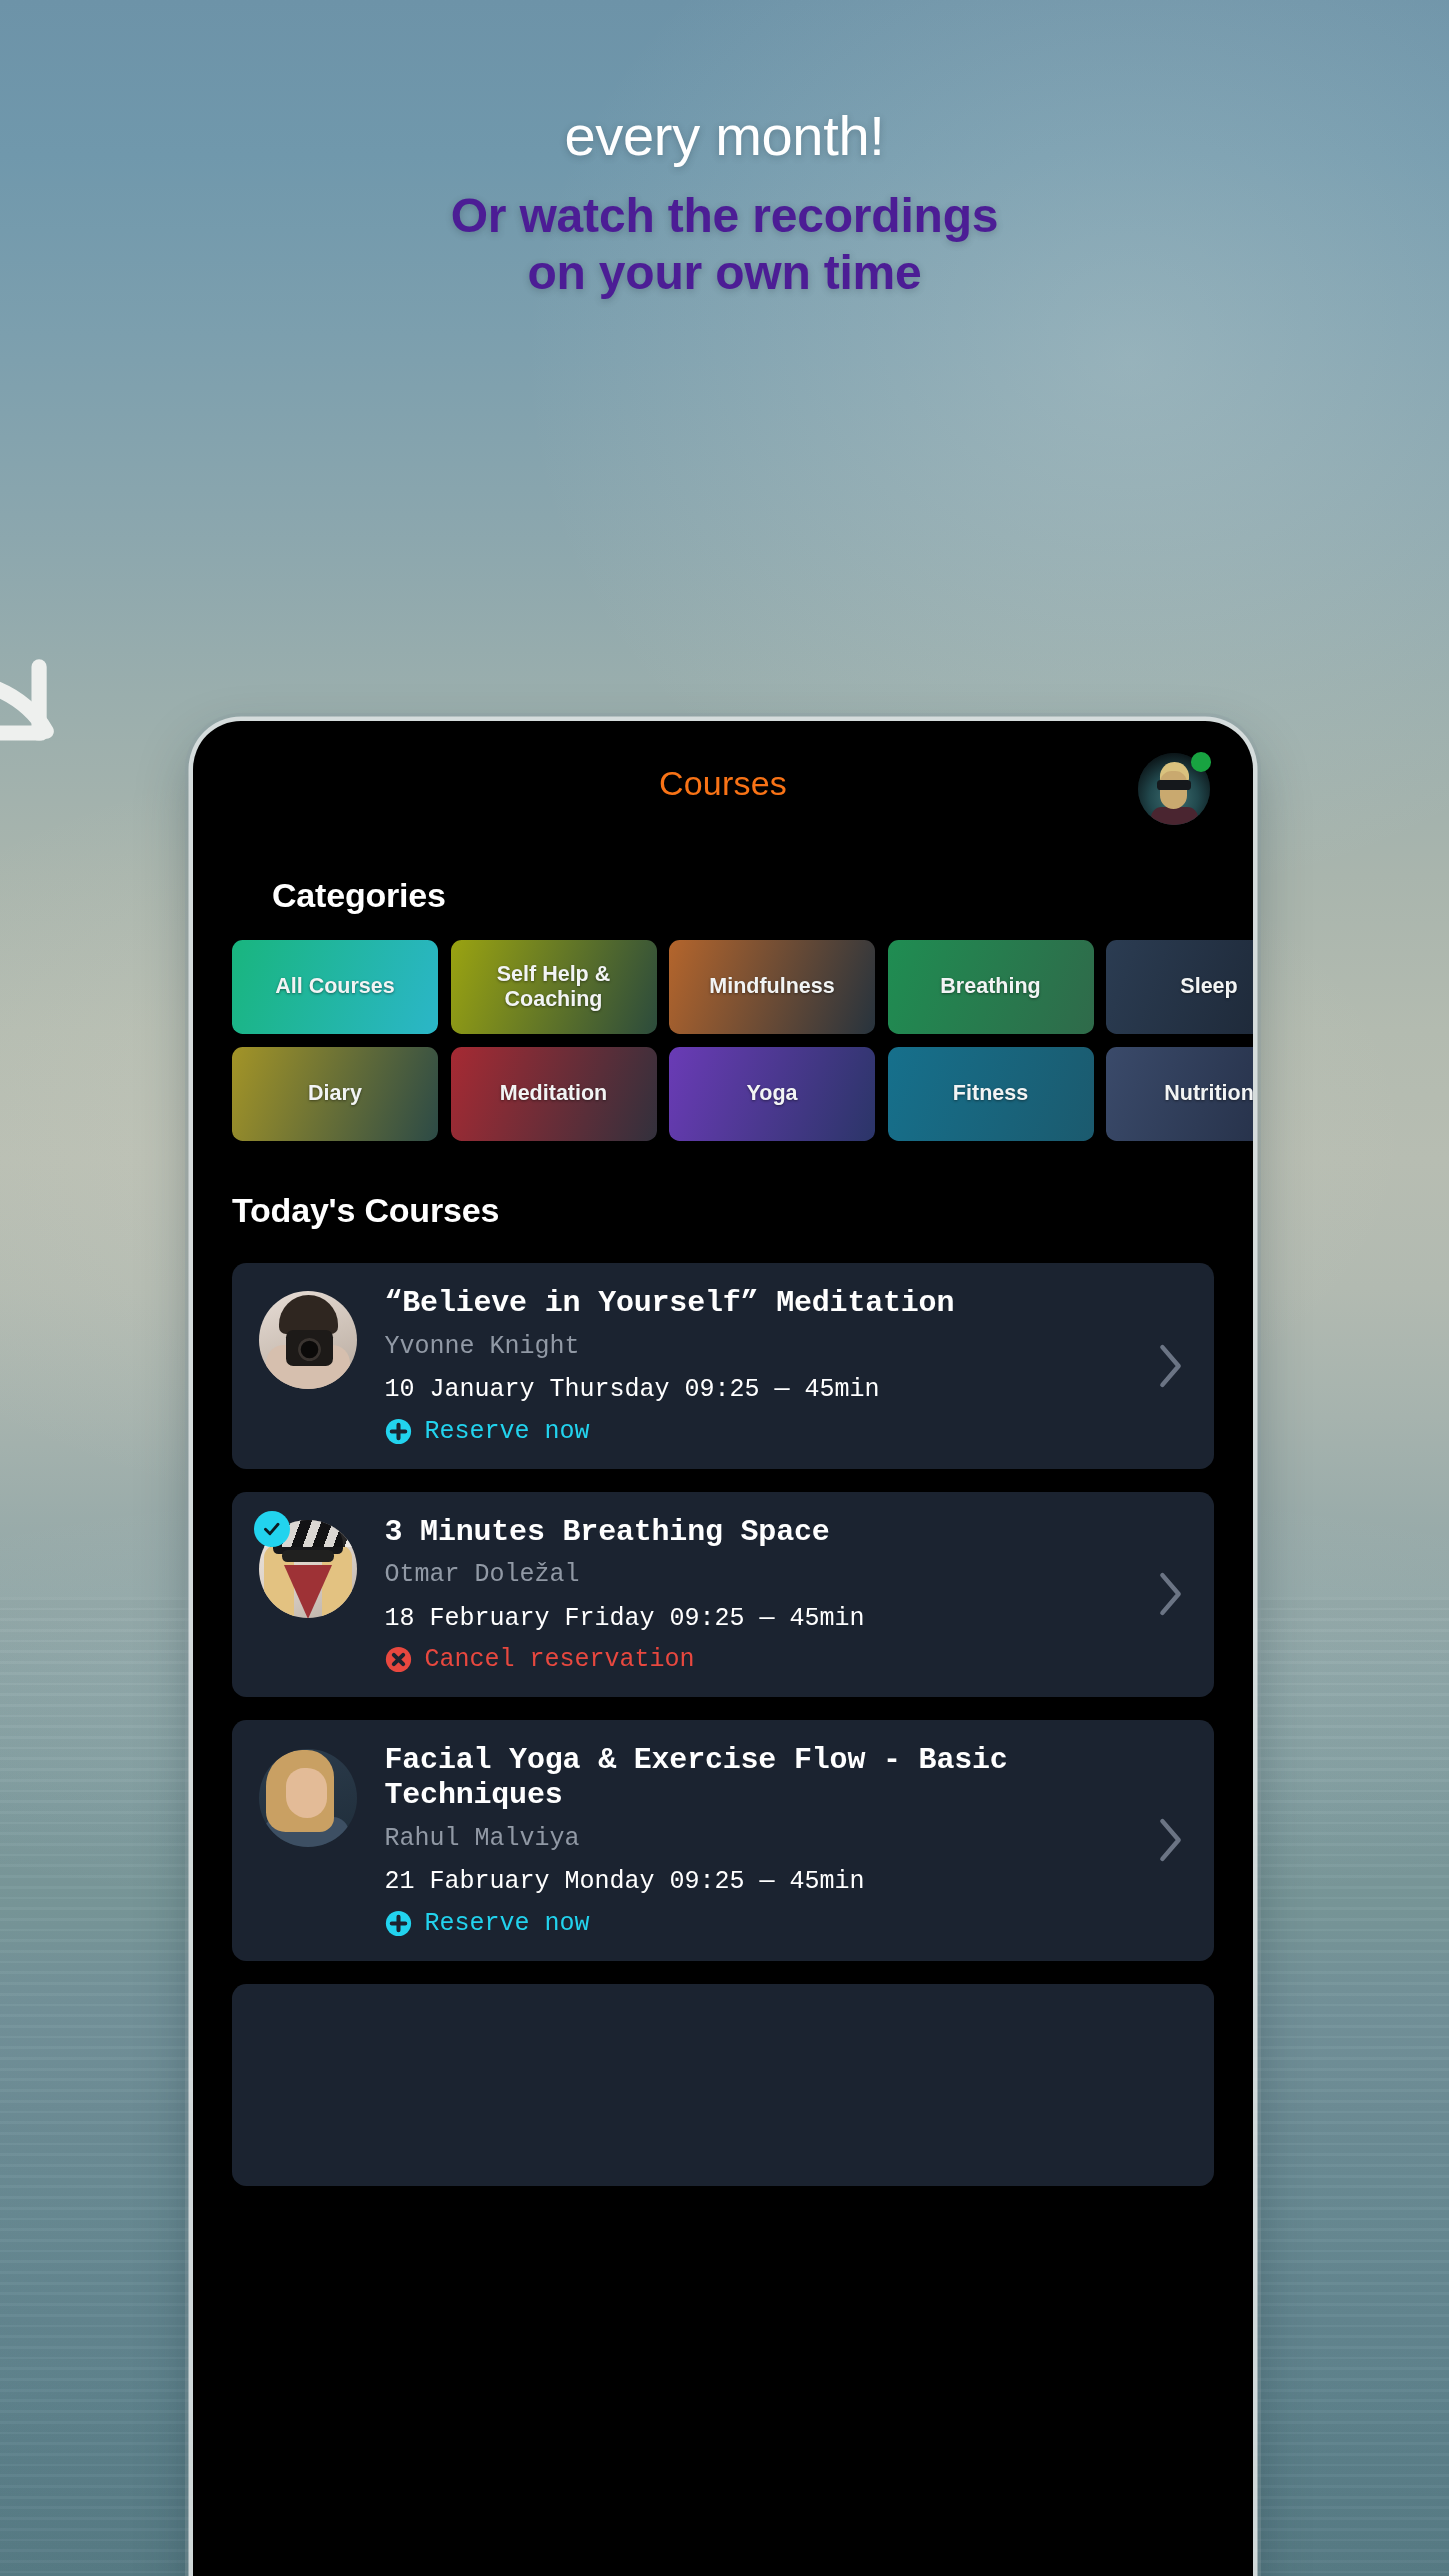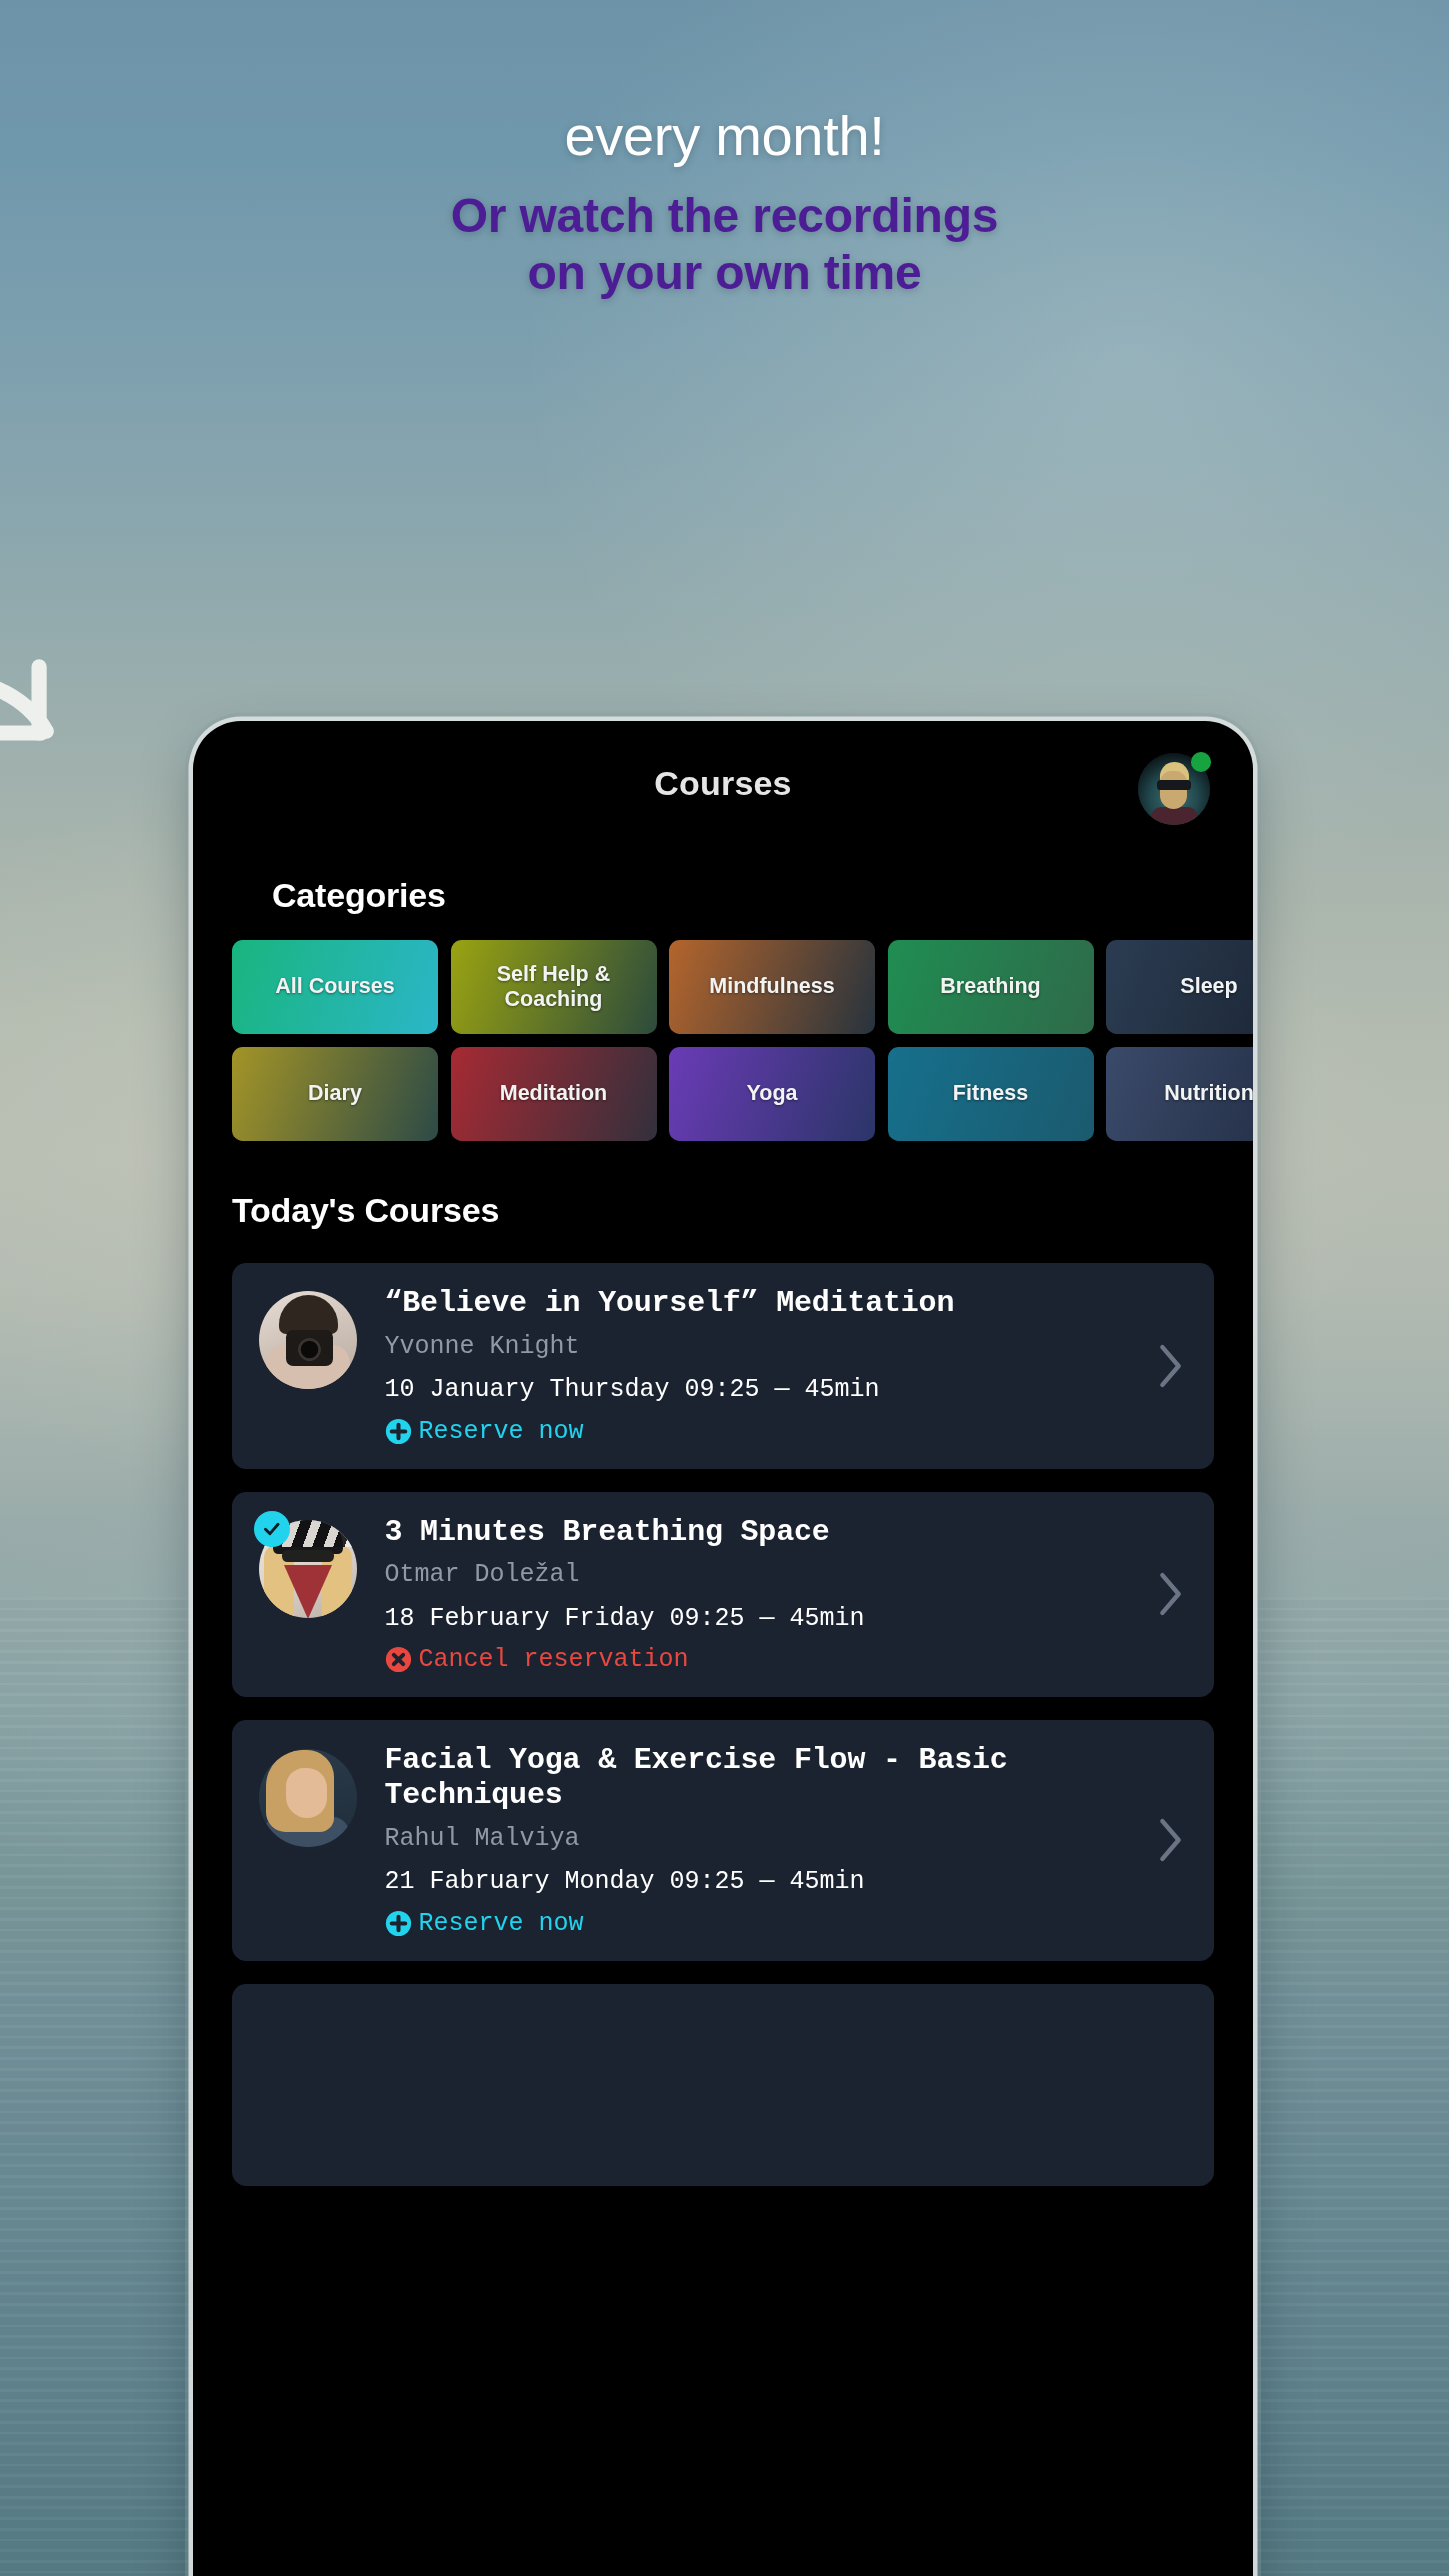--- a/index.html
+++ b/index.html
@@ -91,21 +91,21 @@
       0 23px 54px rgba(20,40,50,0.35);
     overflow:hidden;
   }
 
   
   .navbar {
     position:relative; height:125px;
     display:flex; align-items:center; justify-content:center;
   }
   .nav-title {
-    color:#e5e5e5; font-size:34px; font-weight:700; letter-spacing:0.2px;
+    color:#f97316; font-size:34px; font-weight:400; letter-spacing:0.2px;
   }
   .avatar-wrap {
     position:absolute; right:43px; top:32px; width:72px; height:72px;
   }
   .avatar {
     width:72px; height:72px; border-radius:50%; overflow:hidden;
     background:#0b1a1c; position:relative;
   }
   .av-bg { position:absolute; inset:0;
     background:radial-gradient(circle at 50% 62%, #3e6f72 0%, #21484d 42%, #0b1417 78%); }
@@ -177,21 +177,21 @@
     color:#ffffff; font-size:30px; font-weight:700; line-height:1.17;
     letter-spacing:-0.2px;
   }
   .instructor {
     color:#9199a5; font-size:25px; font-weight:400; margin-top:10.7px;
   }
   .schedule {
     color:#ffffff; font-size:25px; font-weight:400; margin-top:14.3px;
   }
   .action {
-    margin-top:12.5px; display:flex; align-items:center; gap:7px;
+    margin-top:12.5px; display:flex; align-items:center; gap:13px;
     font-size:25px; font-weight:400;
   }
   .action.reserve { color:#22d3ee; }
   .action.cancel  { color:#e8483f; }
   .act-icon { width:27px; height:27px; flex:0 0 27px; }
   .chevron {
     position:absolute; right:30px; top:50%; transform:translateY(-50%);
     width:27px; height:47px;
   }
 

